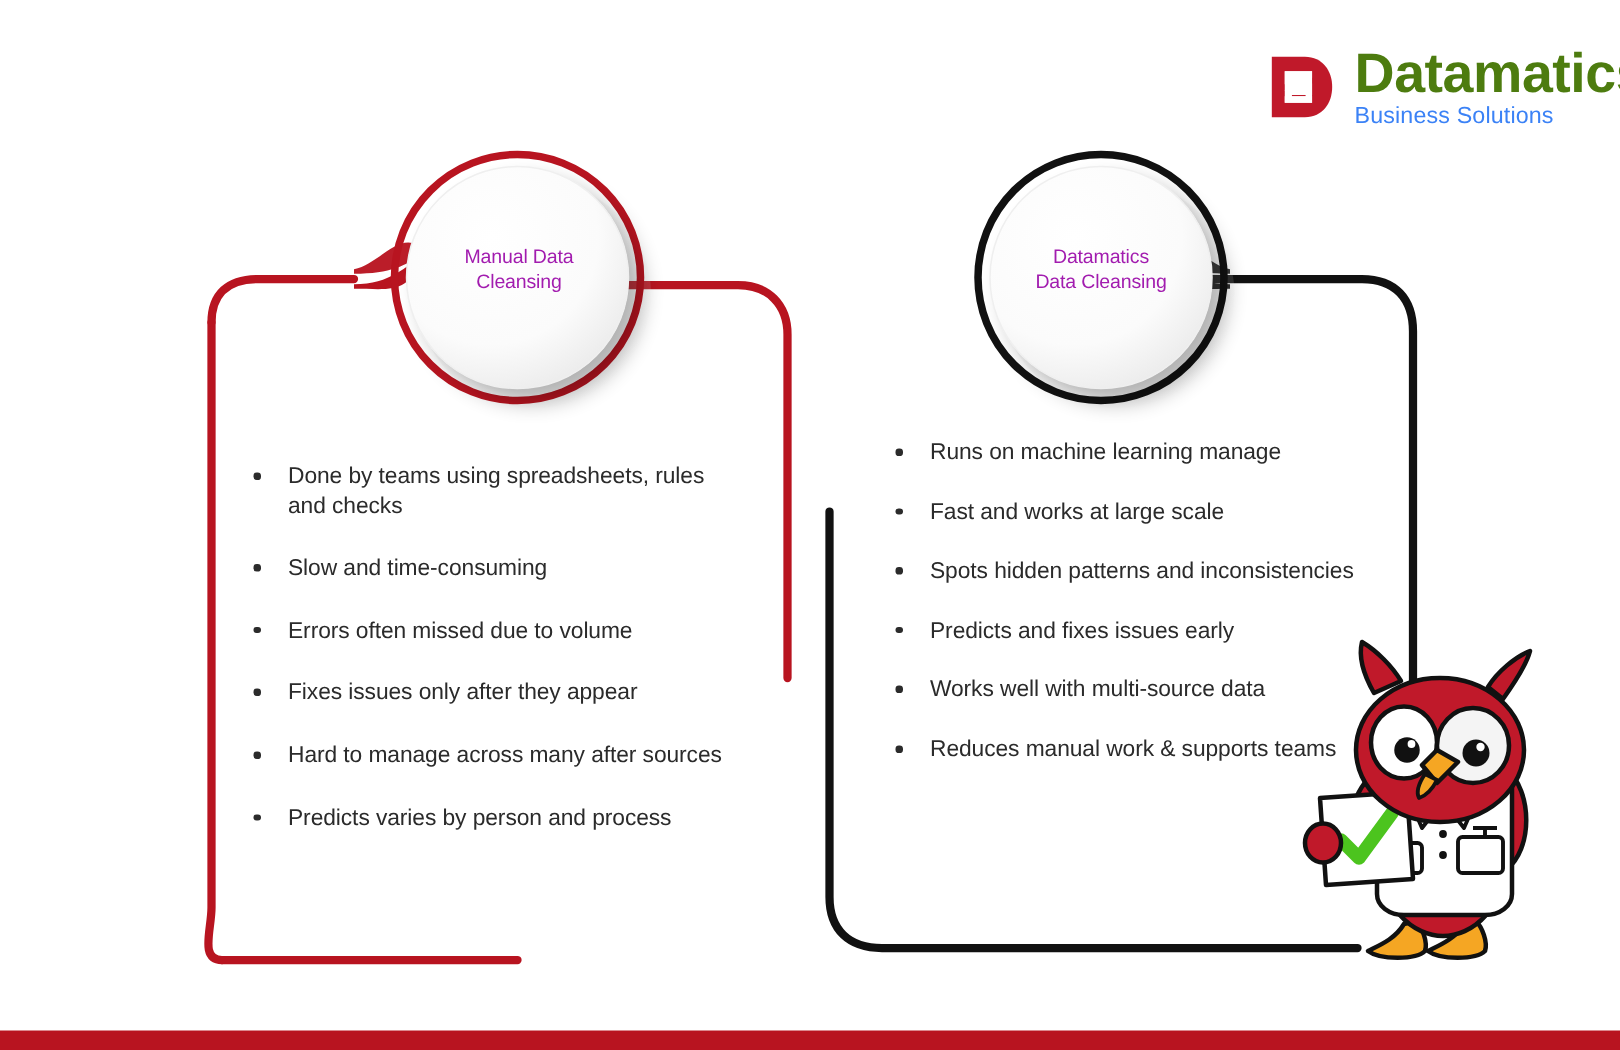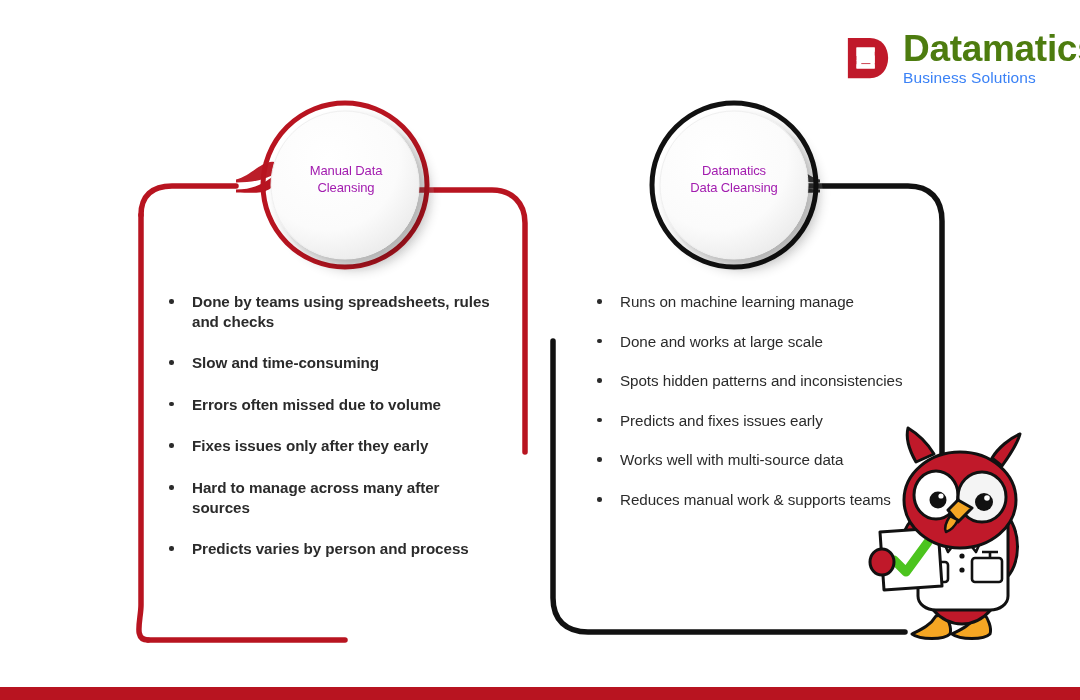--- a/index.html
+++ b/index.html
@@ -51,21 +51,21 @@
     letter-spacing: -0.1px;
   }
   #node-label-left  { left: 268px; top: 163px; width: 156px; }
   #node-label-right { left: 655px; top: 163px; width: 158px; }
 
   
   .bullets {
     position: absolute;
     list-style: none;
   }
-  #bullets-left  { left: 160px; top: 292px; width: 330px; font-weight: bold; }
+  #bullets-left  { left: 160px; top: 308px; width: 330px; }
   #bullets-right { left: 588px; top: 292px; width: 320px; }
   .bullets li {
     position: relative;
     padding-left: 32px;
     font-size: 15.2px;
     color: #2b2b2b;
     line-height: 1.29;
     margin-bottom: 22px;
     letter-spacing: -0.05px;
   }
@@ -222,28 +222,28 @@
 
   <div id="node-label-right" class="node-label">
     <span>Datamatics</span><br>
     <span>Data Cleansing</span>
   </div>
 
   <ul id="bullets-left" class="bullets">
     <li>Done by teams using spreadsheets, rules and checks</li>
     <li>Slow and time-consuming</li>
     <li>Errors often missed due to volume</li>
-    <li>Fixes issues only after they early</li>
+    <li>Fixes issues only after they appear</li>
     <li>Hard to manage across many after sources</li>
     <li>Predicts varies by person and process</li>
   </ul>
 
   <ul id="bullets-right" class="bullets">
     <li>Runs on machine learning manage</li>
-    <li>Done and works at large scale</li>
+    <li>Fast and works at large scale</li>
     <li>Spots hidden patterns and inconsistencies</li>
     <li>Predicts and fixes issues early</li>
     <li>Works well with multi-source data</li>
     <li>Reduces manual work &amp; supports teams</li>
   </ul>
 
   <div id="footer-bar"></div>
 
 </div>
 

